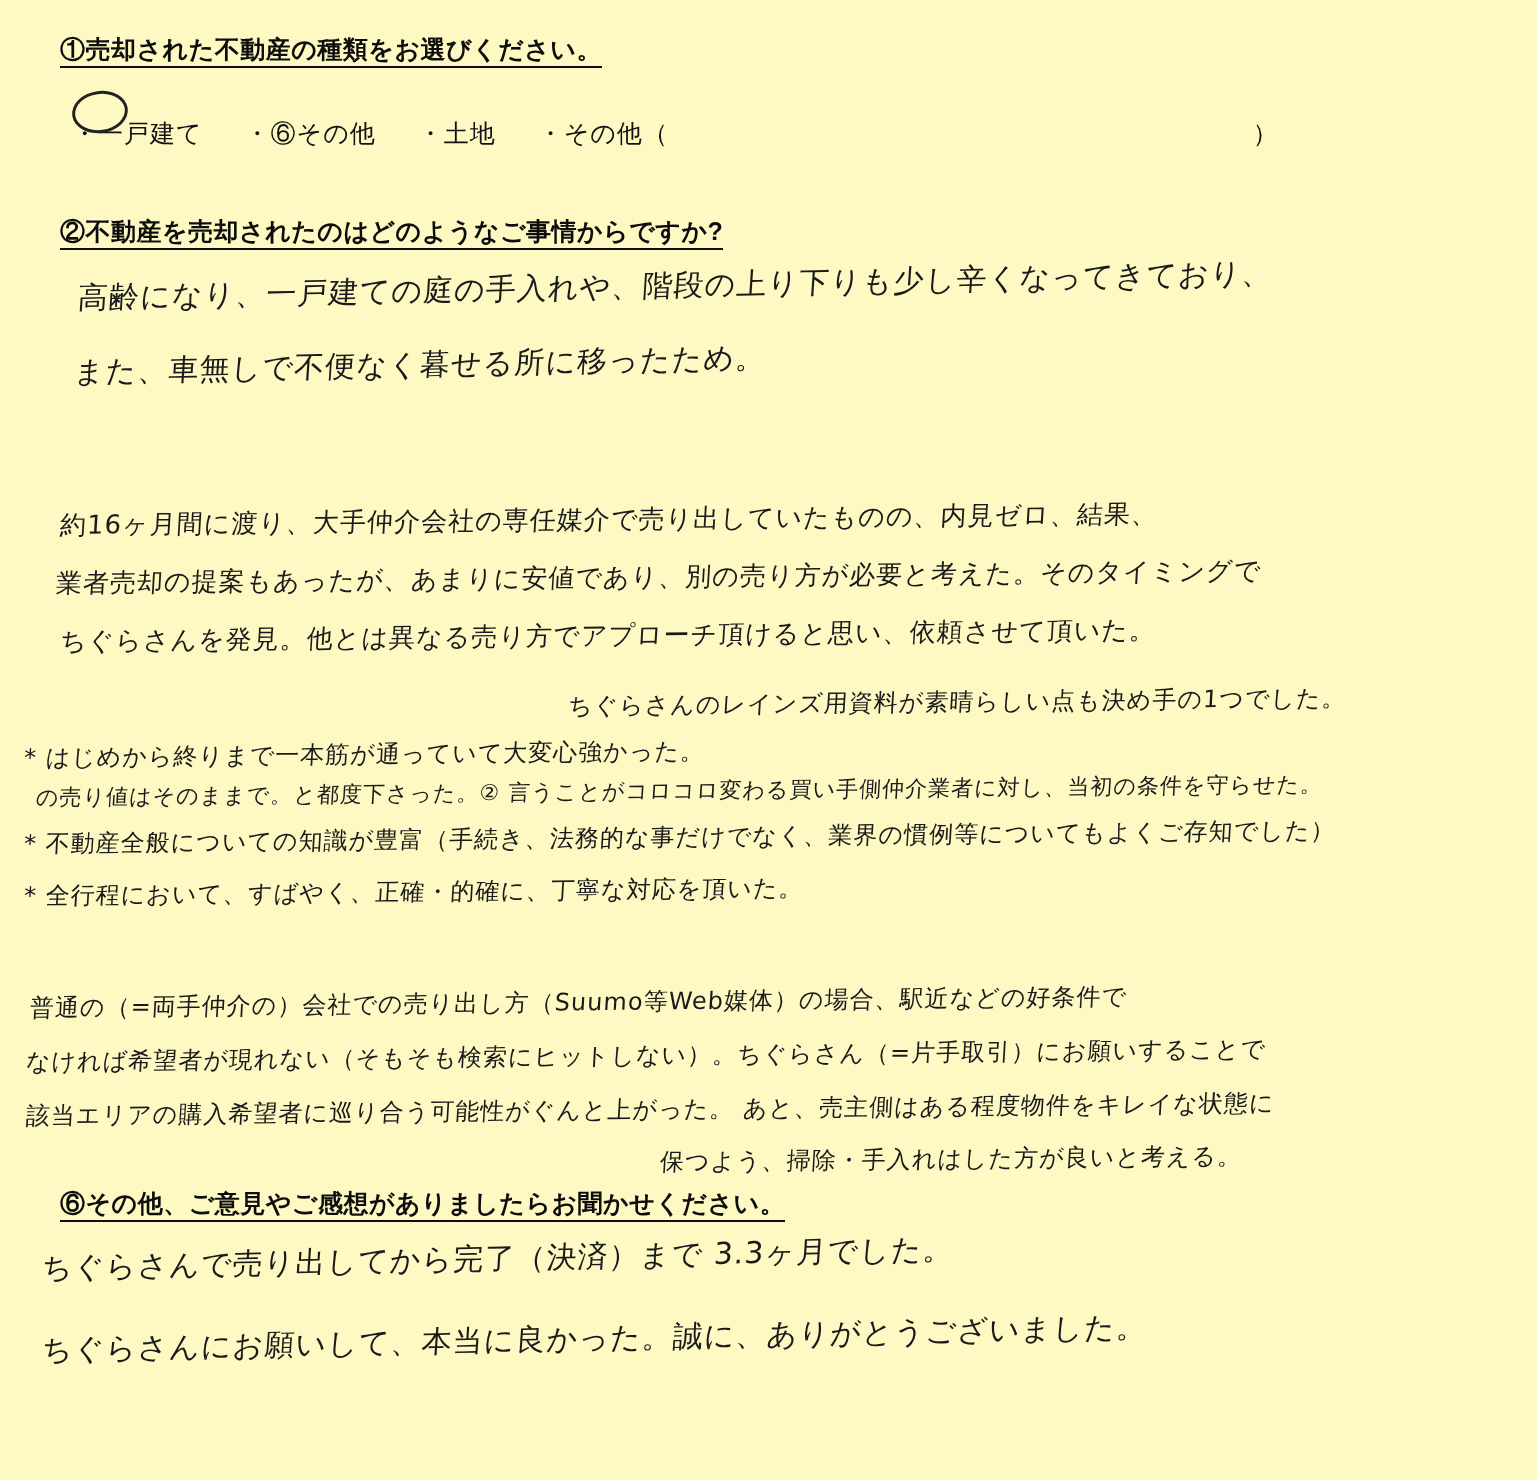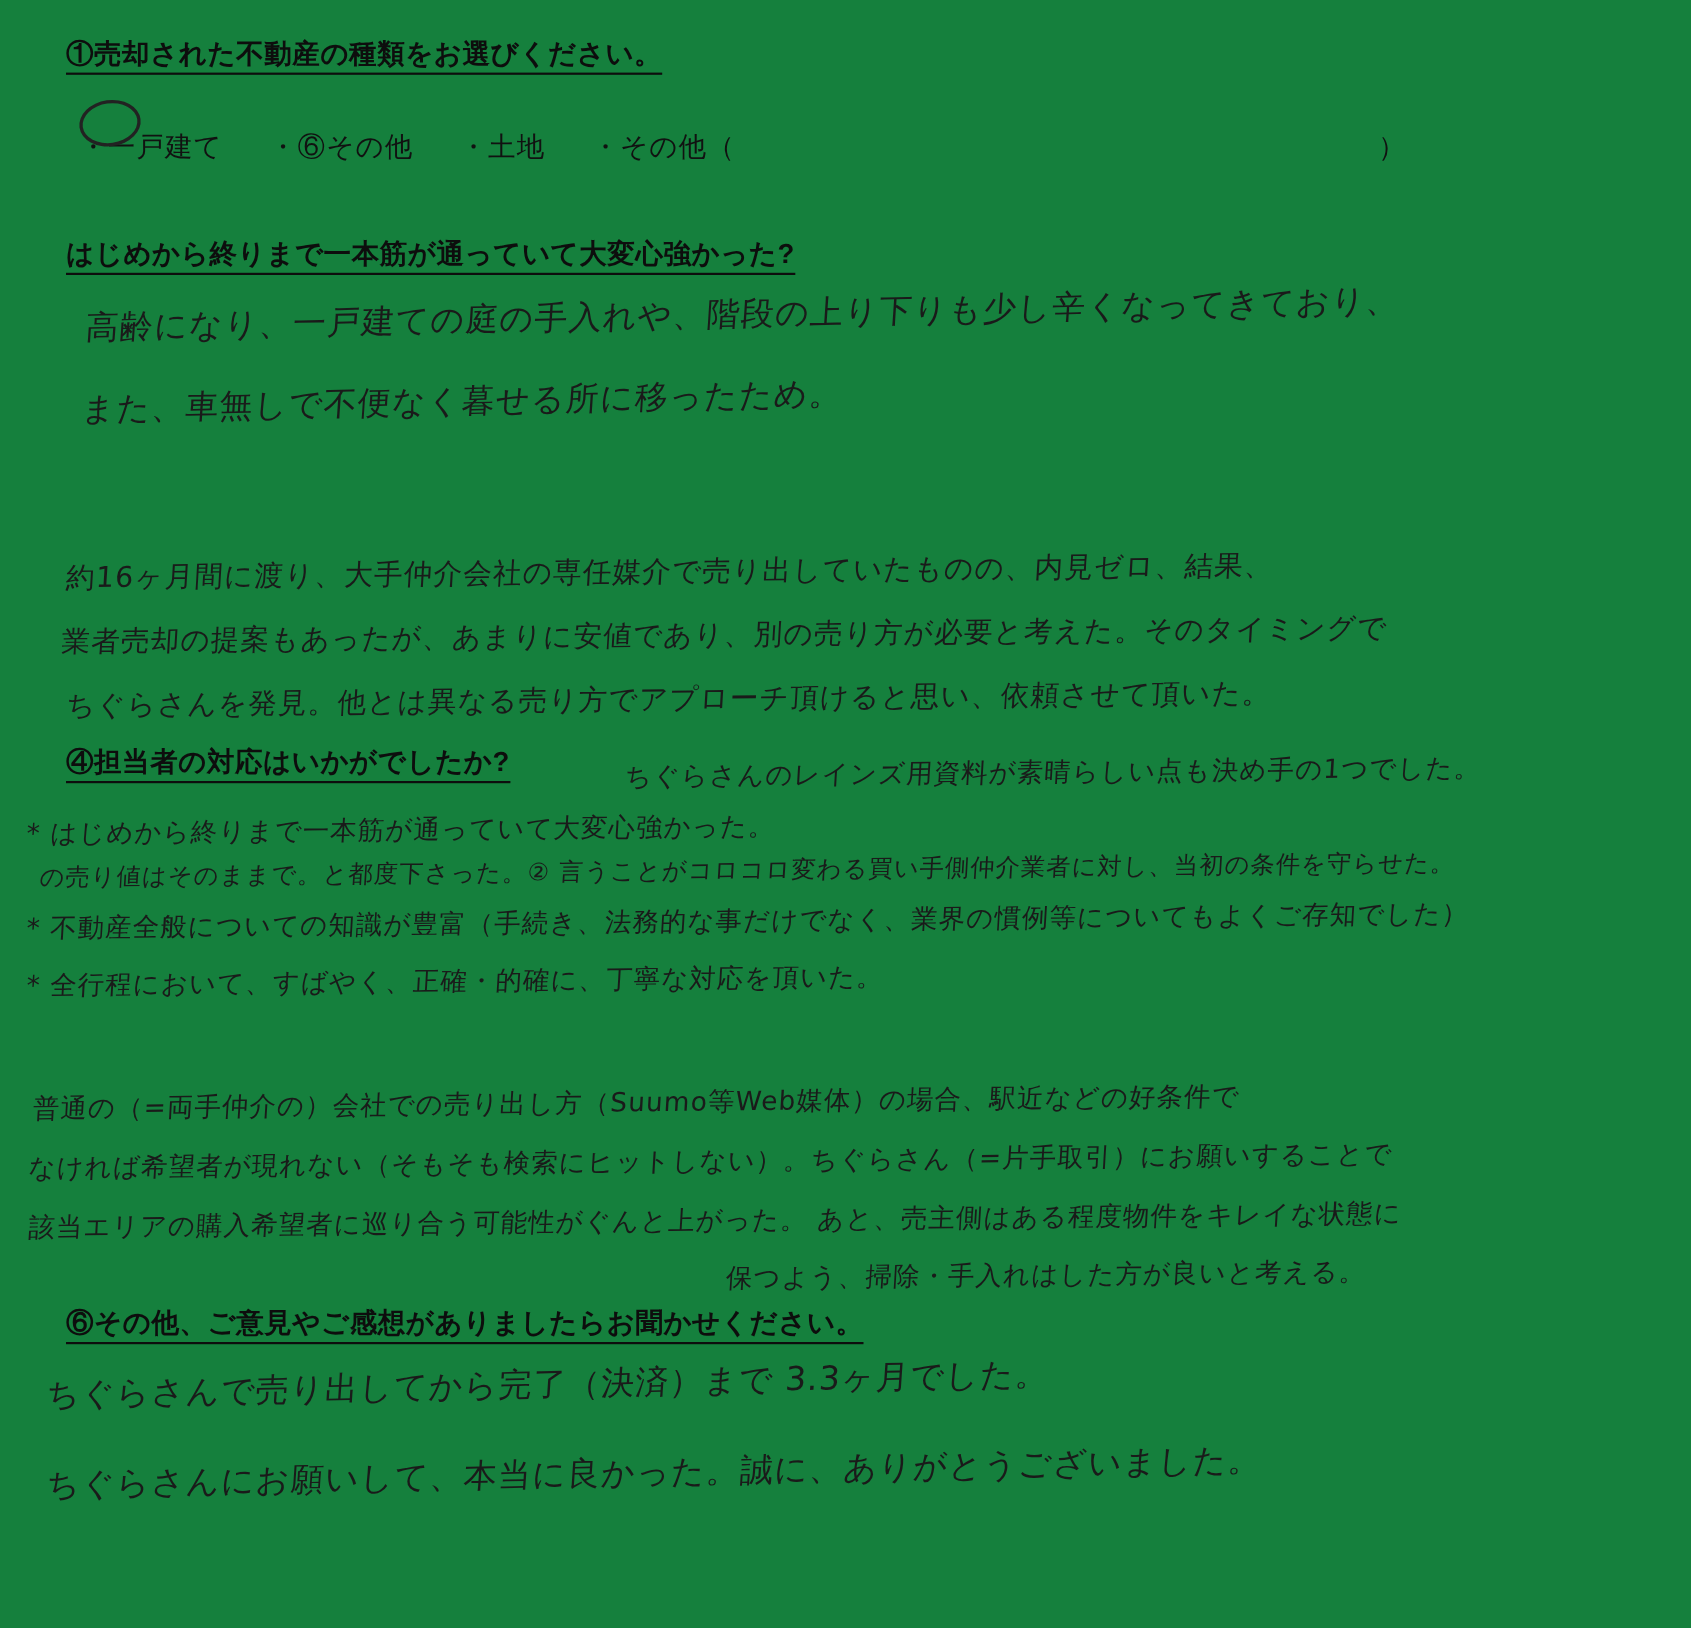--- a/index.html
+++ b/index.html
@@ -12,21 +12,21 @@
     height: 1480px;
     position: relative;
     font-family: "Liberation Sans", sans-serif;
     color: #111111;
     overflow: hidden;
   }
   .sheet {
     position: relative;
     width: 1537px;
     height: 1480px;
-    background: #15803d;
+    background: #fef9c3;
   }
   
   .q {
     position: absolute;
     font-family: "Liberation Sans", sans-serif;
     font-weight: bold;
     font-size: 25px;
     letter-spacing: 0.5px;
     color: #0d0d0d;
     white-space: nowrap;
@@ -87,41 +87,40 @@
   <div class="choices" style="left:72px; top:98px;">
     <span>・一戸建て</span>
     <span>・⑥その他</span>
     <span>・土地</span>
     <span>・その他（</span>
     <span class="paren-space"></span>
     <span>）</span>
   </div>
   <div class="circle-mark" style="left:72px; top:91px;"></div>
 
-  <div class="q" style="left:60px; top:218px;">はじめから終りまで一本筋が通っていて大変心強かった?</div>
+  <div class="q" style="left:60px; top:218px;">②不動産を売却されたのはどのようなご事情からですか?</div>
 
   <div class="hw big" style="left:78px; top:278px;">
     <span class="slant">高齢になり、一戸建ての庭の手入れや、階段の上り下りも少し辛くなってきており、</span>
   </div>
   <div class="hw big" style="left:74px; top:352px;">
     <span class="slant">また、車無しで不便なく暮せる所に移ったため。</span>
   </div>
 
 
   <div class="hw mid" style="left:60px; top:508px;">
     <span class="slant2">約16ヶ月間に渡り、大手仲介会社の専任媒介で売り出していたものの、内見ゼロ、結果、</span>
   </div>
   <div class="hw mid" style="left:56px; top:566px;">
     <span class="slant2">業者売却の提案もあったが、あまりに安値であり、別の売り方が必要と考えた。そのタイミングで</span>
   </div>
   <div class="hw mid" style="left:60px; top:624px;">
     <span class="slant2">ちぐらさんを発見。他とは異なる売り方でアプローチ頂けると思い、依頼させて頂いた。</span>
   </div>
 
-  <div class="q" style="left:60px; top:680px;">④担当者の対応はいかがでしたか?</div>
   <div class="hw small" style="left:568px; top:690px;">
     <span class="slant2">ちぐらさんのレインズ用資料が素晴らしい点も決め手の1つでした。</span>
   </div>
 
   <div class="hw small" style="left:24px; top:742px;">
     <span class="slant2">* はじめから終りまで一本筋が通っていて大変心強かった。</span>
   </div>
   <div class="hw tiny" style="left:36px; top:783px;">
     <span class="slant2">  の売り値はそのままで。と都度下さった。② 言うことがコロコロ変わる買い手側仲介業者に対し、当初の条件を守らせた。</span>
   </div>

